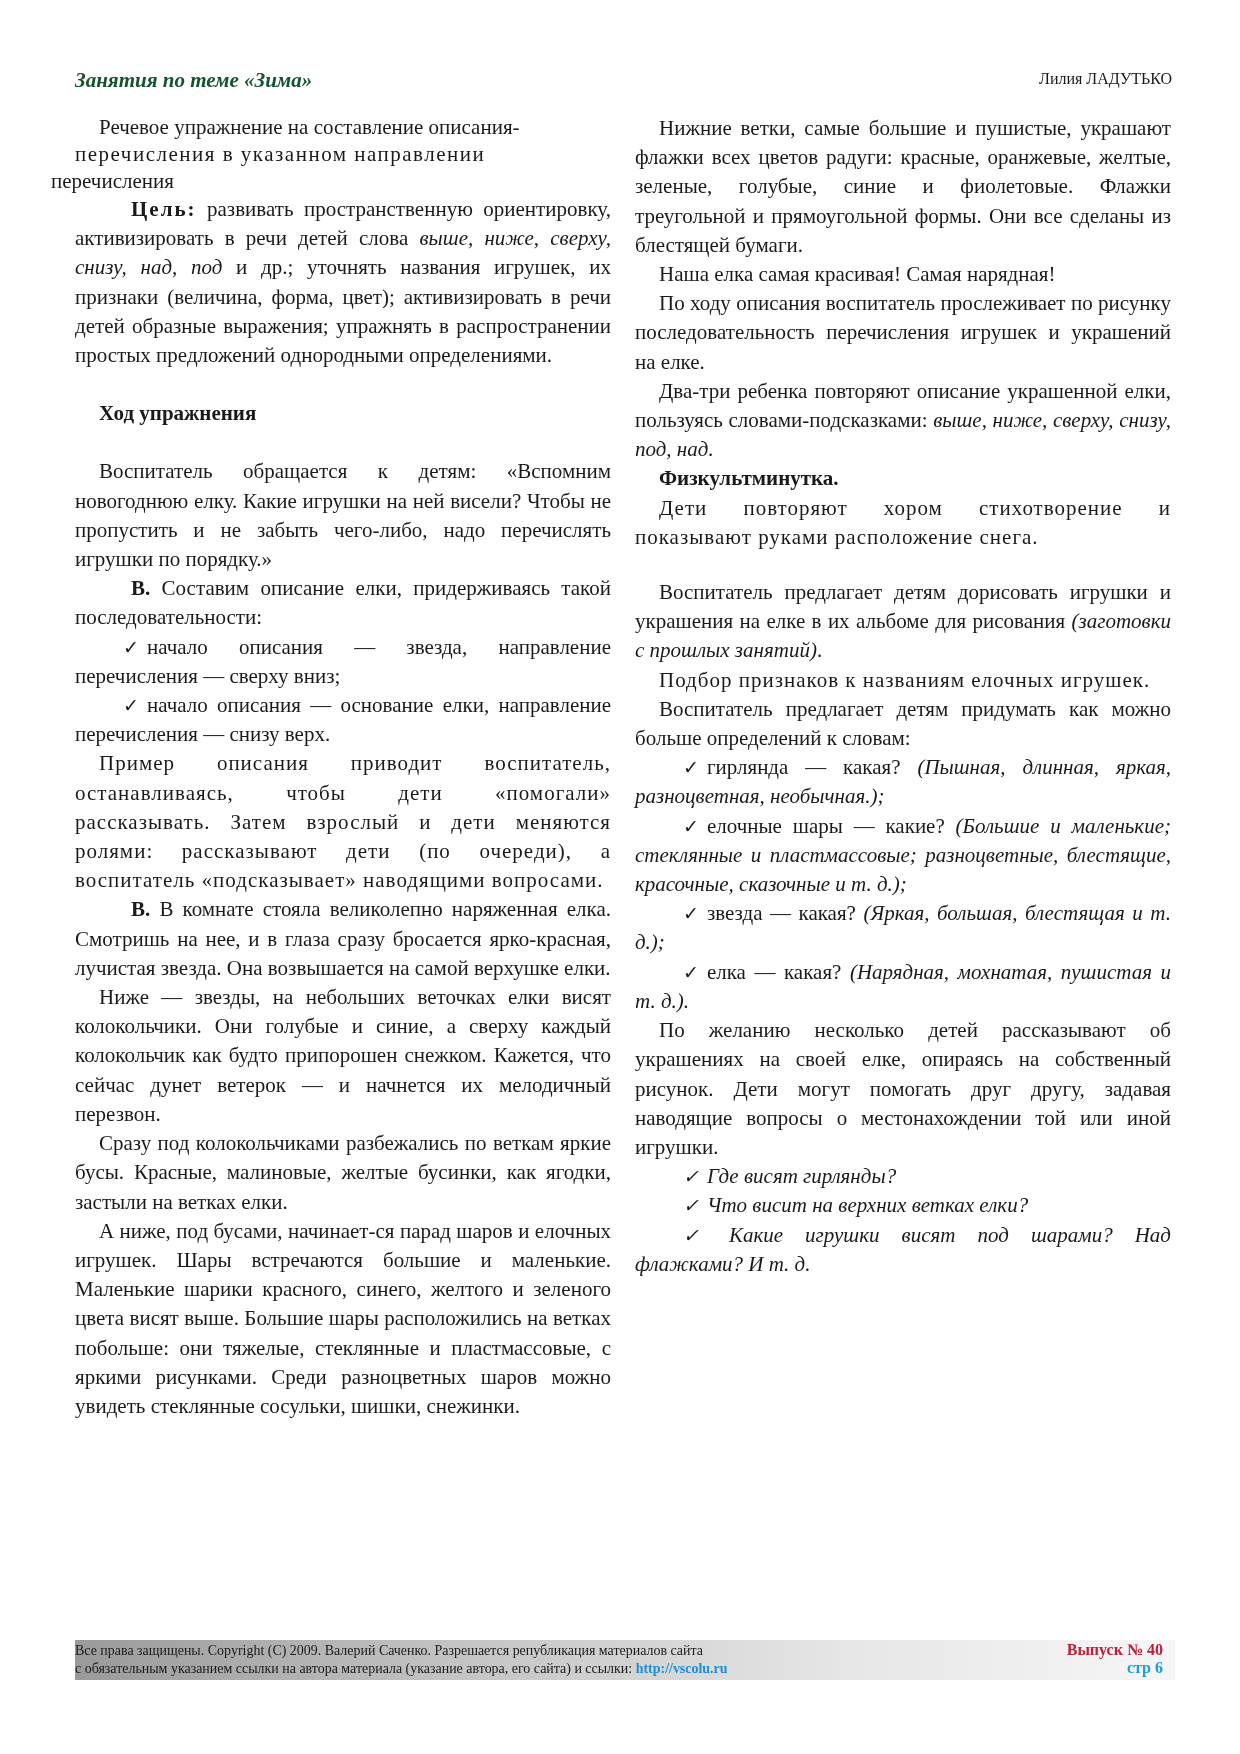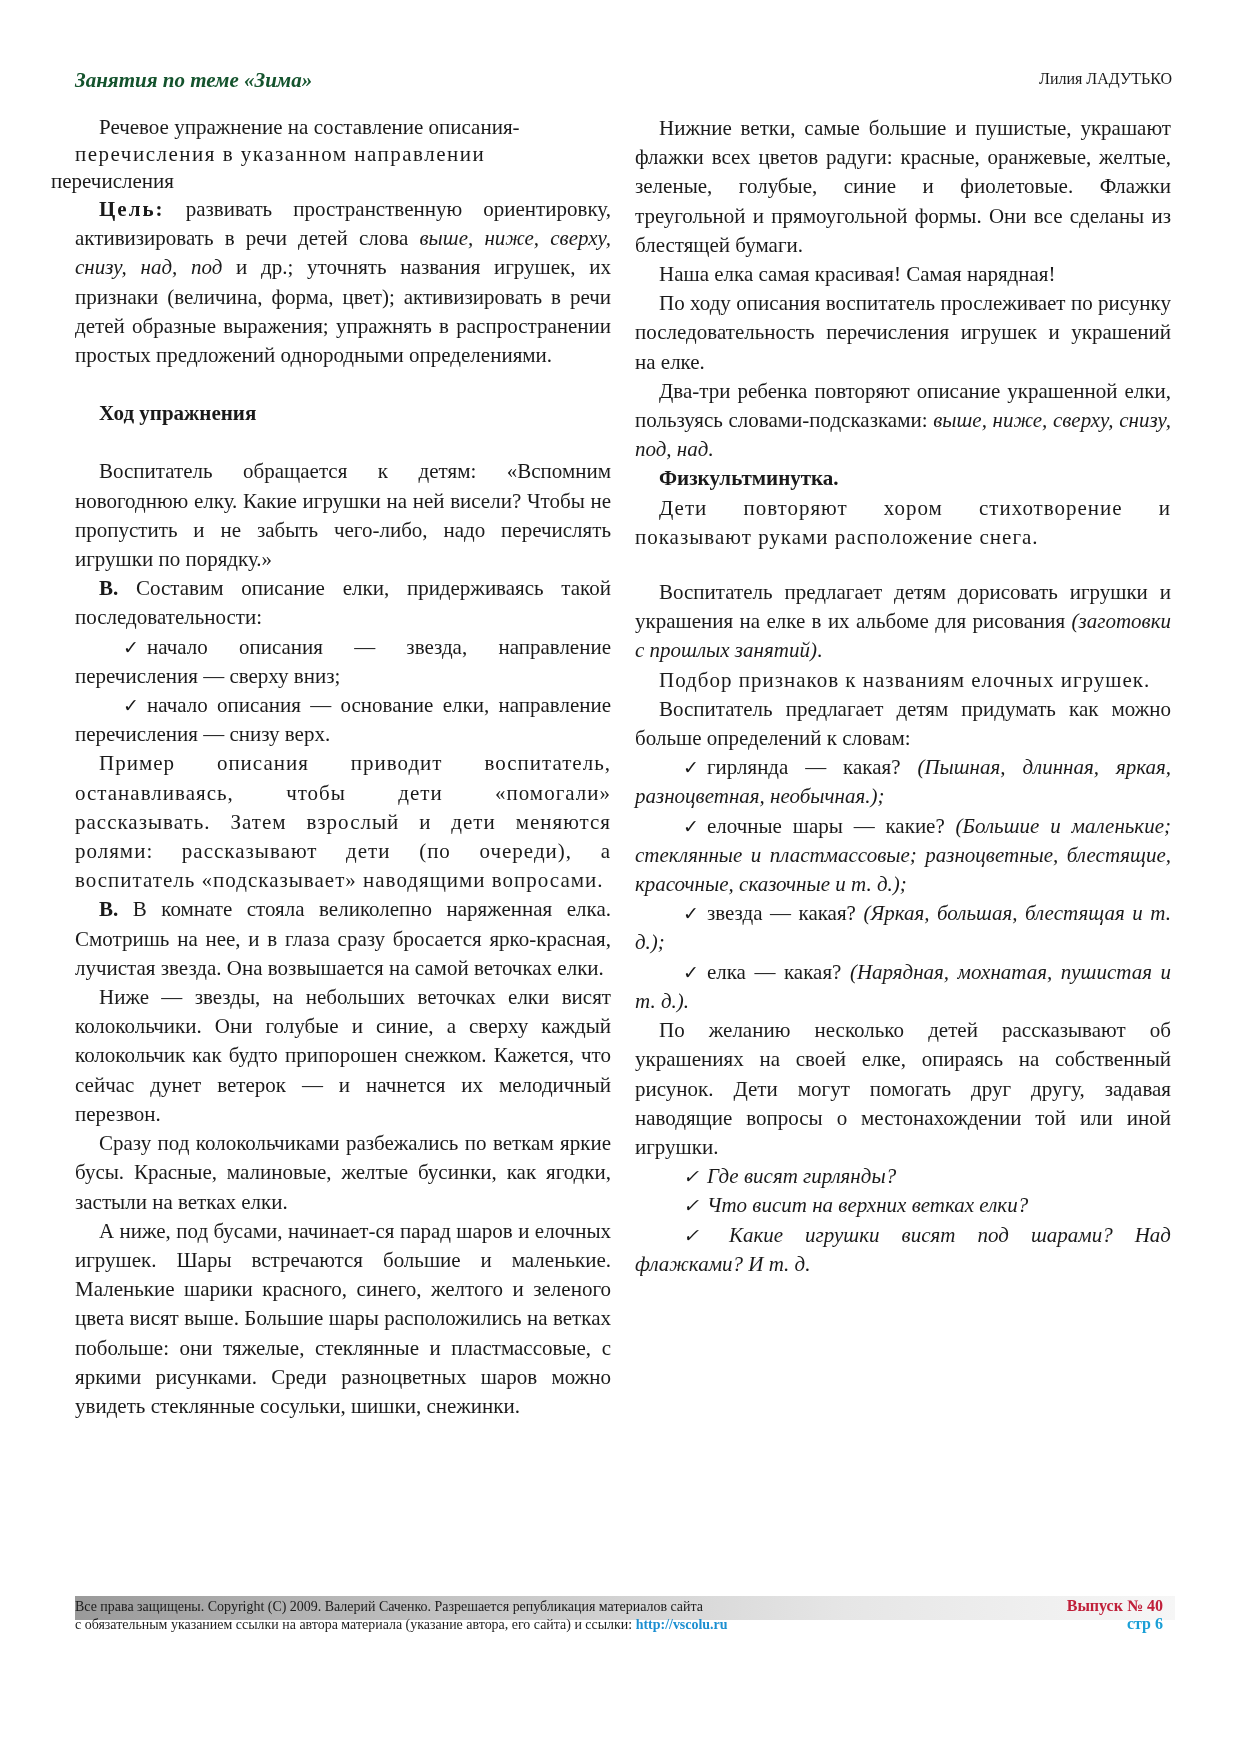--- a/index.html
+++ b/index.html
@@ -25,29 +25,29 @@
     .col-left { left: 75px; }
     .col-right { left: 635px; }
     .col p { margin: 0; text-indent: 24px; }
     .spaced { letter-spacing: 2px; }
     .spaced-s { letter-spacing: 1px; }
     .title {
       font-weight: normal; font-size: 21px; line-height: 27px; margin: 0;
       text-indent: 24px;
     }
     .title .w { letter-spacing: 1.5px; }
-    .b { font-weight: bold; }
+    .b { font-weight: bold; margin-left: 32px; }
     .i { font-style: italic; }
     .gap-lg { height: 29px; }
     .gap-md { height: 26px; }
     .poem-title { text-align: center; font-weight: bold; margin: 0; text-indent: 0; padding-right: 120px; }
     .poem p { font-style: italic; text-indent: 0; padding-left: 24px; text-align: left; }
     .check { font-size: 19px; display: inline-block; margin-right: 8px; }
     .footer {
-      position: absolute; left: 75px; top: 1596px; width: 1100px; height: 24px;
+      position: absolute; left: 75px; top: 1640px; width: 1100px; height: 40px;
       background: linear-gradient(to right, #9a9a9a 0%, #c4c4c4 35%, #e6e6e6 70%, #f6f6f6 100%);
     }
     .footer-text {
       position: absolute; left: 0; top: 1px;
       font-family: "Liberation Serif", serif; font-size: 15.5px; line-height: 18px;
       color: #1a1a1a; transform: scaleX(0.9); transform-origin: left top; white-space: nowrap;
     }
     .footer-link { color: #1b8fd1; font-weight: bold; }
     .footer-issue {
       position: absolute; right: 12px; top: 1px; text-align: right;
@@ -70,21 +70,21 @@
   </p>
   <p><span class="b spaced">Цель:</span><span> развивать пространственную ориентировку, активизировать в речи детей слова </span><span class="i">выше, ниже, сверху, снизу, над, под</span><span> и др.; уточнять названия игрушек, их признаки (величина, форма, цвет); активизировать в речи детей образные выражения; упражнять в распространении простых предложений однородными определениями.</span></p>
   <div class="gap-lg"></div>
   <p class="b">Ход упражнения</p>
   <div class="gap-lg"></div>
   <p>Воспитатель обращается к детям: «Вспомним новогоднюю елку. Какие игрушки на ней висели? Чтобы не пропустить и не забыть чего-либо, надо перечислять игрушки по порядку.»</p>
   <p><span class="b">В.</span><span> Составим описание елки, придерживаясь такой последовательности:</span></p>
   <p><span class="check">✓</span><span>начало описания — звезда, направление перечисления — сверху вниз;</span></p>
   <p><span class="check">✓</span><span>начало описания — основание елки, направление перечисления — снизу верх.</span></p>
   <p class="spaced-s">Пример описания приводит воспитатель, останавливаясь, чтобы дети «помогали» рассказывать. Затем взрослый и дети меняются ролями: рассказывают дети (по очереди), а воспитатель «подсказывает» наводящими вопросами.</p>
-  <p><span class="b">В.</span><span> В комнате стояла великолепно наряженная елка. Смотришь на нее, и в глаза сразу бросается ярко-красная, лучистая звезда. Она возвышается на самой веточках елки.</span></p>
+  <p><span class="b">В.</span><span> В комнате стояла великолепно наряженная елка. Смотришь на нее, и в глаза сразу бросается ярко-красная, лучистая звезда. Она возвышается на самой верхушке елки.</span></p>
   <p>Ниже — звезды, на небольших веточках елки висят колокольчики. Они голубые и синие, а сверху каждый колокольчик как будто припорошен снежком. Кажется, что сейчас дунет ветерок — и начнется их мелодичный перезвон.</p>
   <p>Сразу под колокольчиками разбежались по веткам яркие бусы. Красные, малиновые, желтые бусинки, как ягодки, застыли на ветках елки.</p>
   <p>А ниже, под бусами,  начинает-ся парад шаров и елочных игрушек. Шары встречаются большие и маленькие. Маленькие шарики красного, синего, желтого и зеленого цвета висят выше. Большие шары расположились на ветках побольше: они тяжелые, стеклянные и пластмассовые, с яркими рисунками. Среди разноцветных шаров можно увидеть стеклянные сосульки, шишки, снежинки.</p>
 </div>
 
 <div class="col col-right">
   <p>Нижние ветки, самые большие и пушистые, украшают флажки всех цветов радуги: красные, оранжевые, желтые, зеленые, голубые, синие и фиолетовые. Флажки треугольной и прямоугольной формы. Они все сделаны из блестящей бумаги.</p>
   <p>Наша елка самая красивая! Самая нарядная!</p>
   <p>По ходу описания воспитатель прослеживает по рисунку последовательность перечисления игрушек и украшений на елке.</p>
   <p><span>Два-три ребенка повторяют описание украшенной елки, пользуясь словами-подсказками: </span><span class="i">выше, ниже, сверху, снизу, под, над.</span></p>

